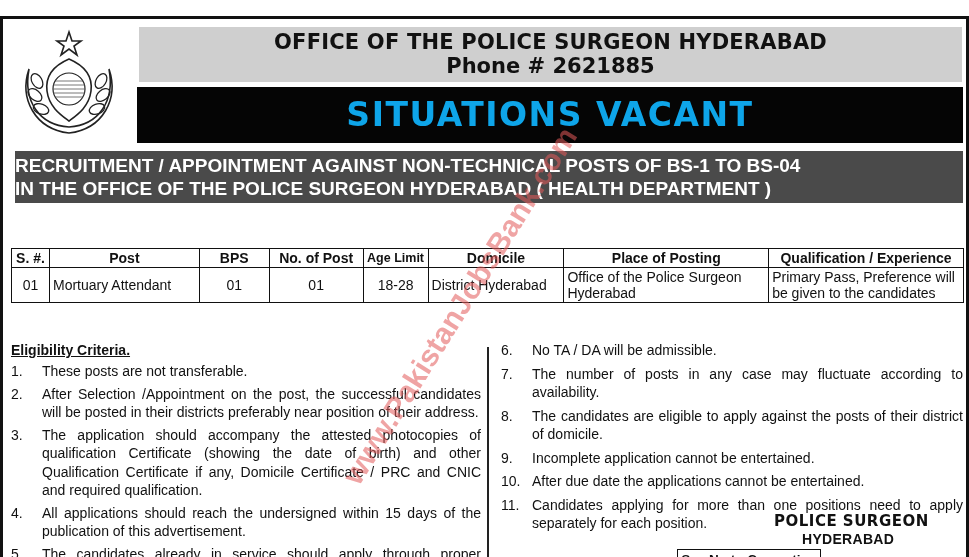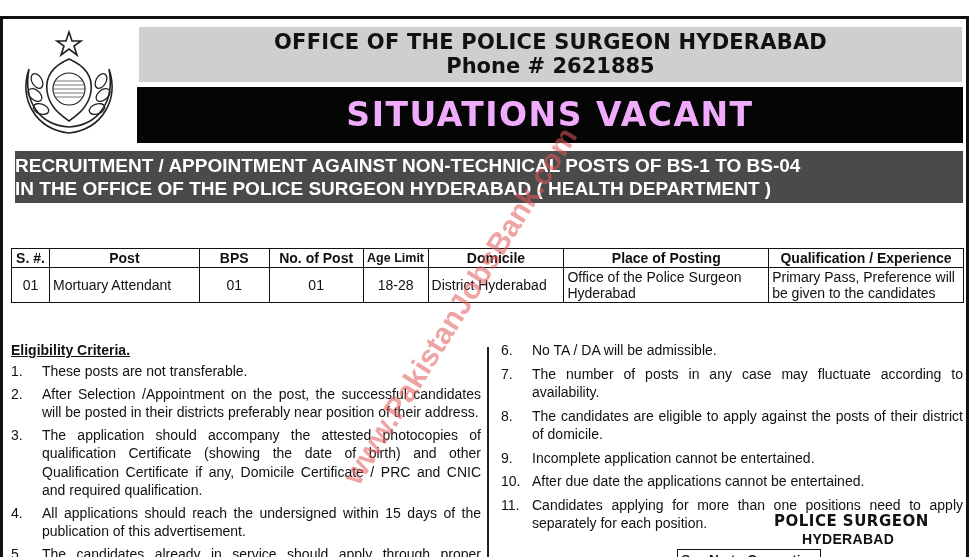--- a/index.html
+++ b/index.html
@@ -13,21 +13,21 @@
     position: absolute; left: 12px; top: 10px; width: 108px; height: 110px;
   }
   .hdr-gray {
     position: absolute; left: 136px; top: 8px; width: 823px; height: 55px;
     background: #cfcfcf; text-align: center; padding-top: 3px;
   }
   .hdr-title { font-size: 21px; font-weight: 900; letter-spacing: 0.2px; line-height: 24px; font-family: "DejaVu Sans", sans-serif; }
   .hdr-phone { font-size: 21px; font-weight: 900; line-height: 24px; font-family: "DejaVu Sans", sans-serif; }
   .hdr-black {
     position: absolute; left: 134px; top: 68px; width: 826px; height: 56px;
-    background: #050505; color: #f0abfc; text-align: center;
+    background: #050505; color: #0ea5e9; text-align: center;
   }
   .hdr-black span { display: block; font-size: 33px; font-weight: 900; line-height: 56px; letter-spacing: 1.5px; font-family: "DejaVu Sans", sans-serif; }
   .sub-banner {
     position: absolute; left: 12px; top: 132px; width: 948px; height: 52px;
     background: #4a4a4a; color: #fff; text-align: left; padding-top: 3px;
   }
   .sub-banner div { font-size: 19px; font-weight: 700; line-height: 23px; }
   .intro { position: absolute; left: 8px; top: 190px; width: 955px; font-size: 14.2px; line-height: 17px; }
   .intro .l1 { text-indent: 68px; }
   table.posts {

